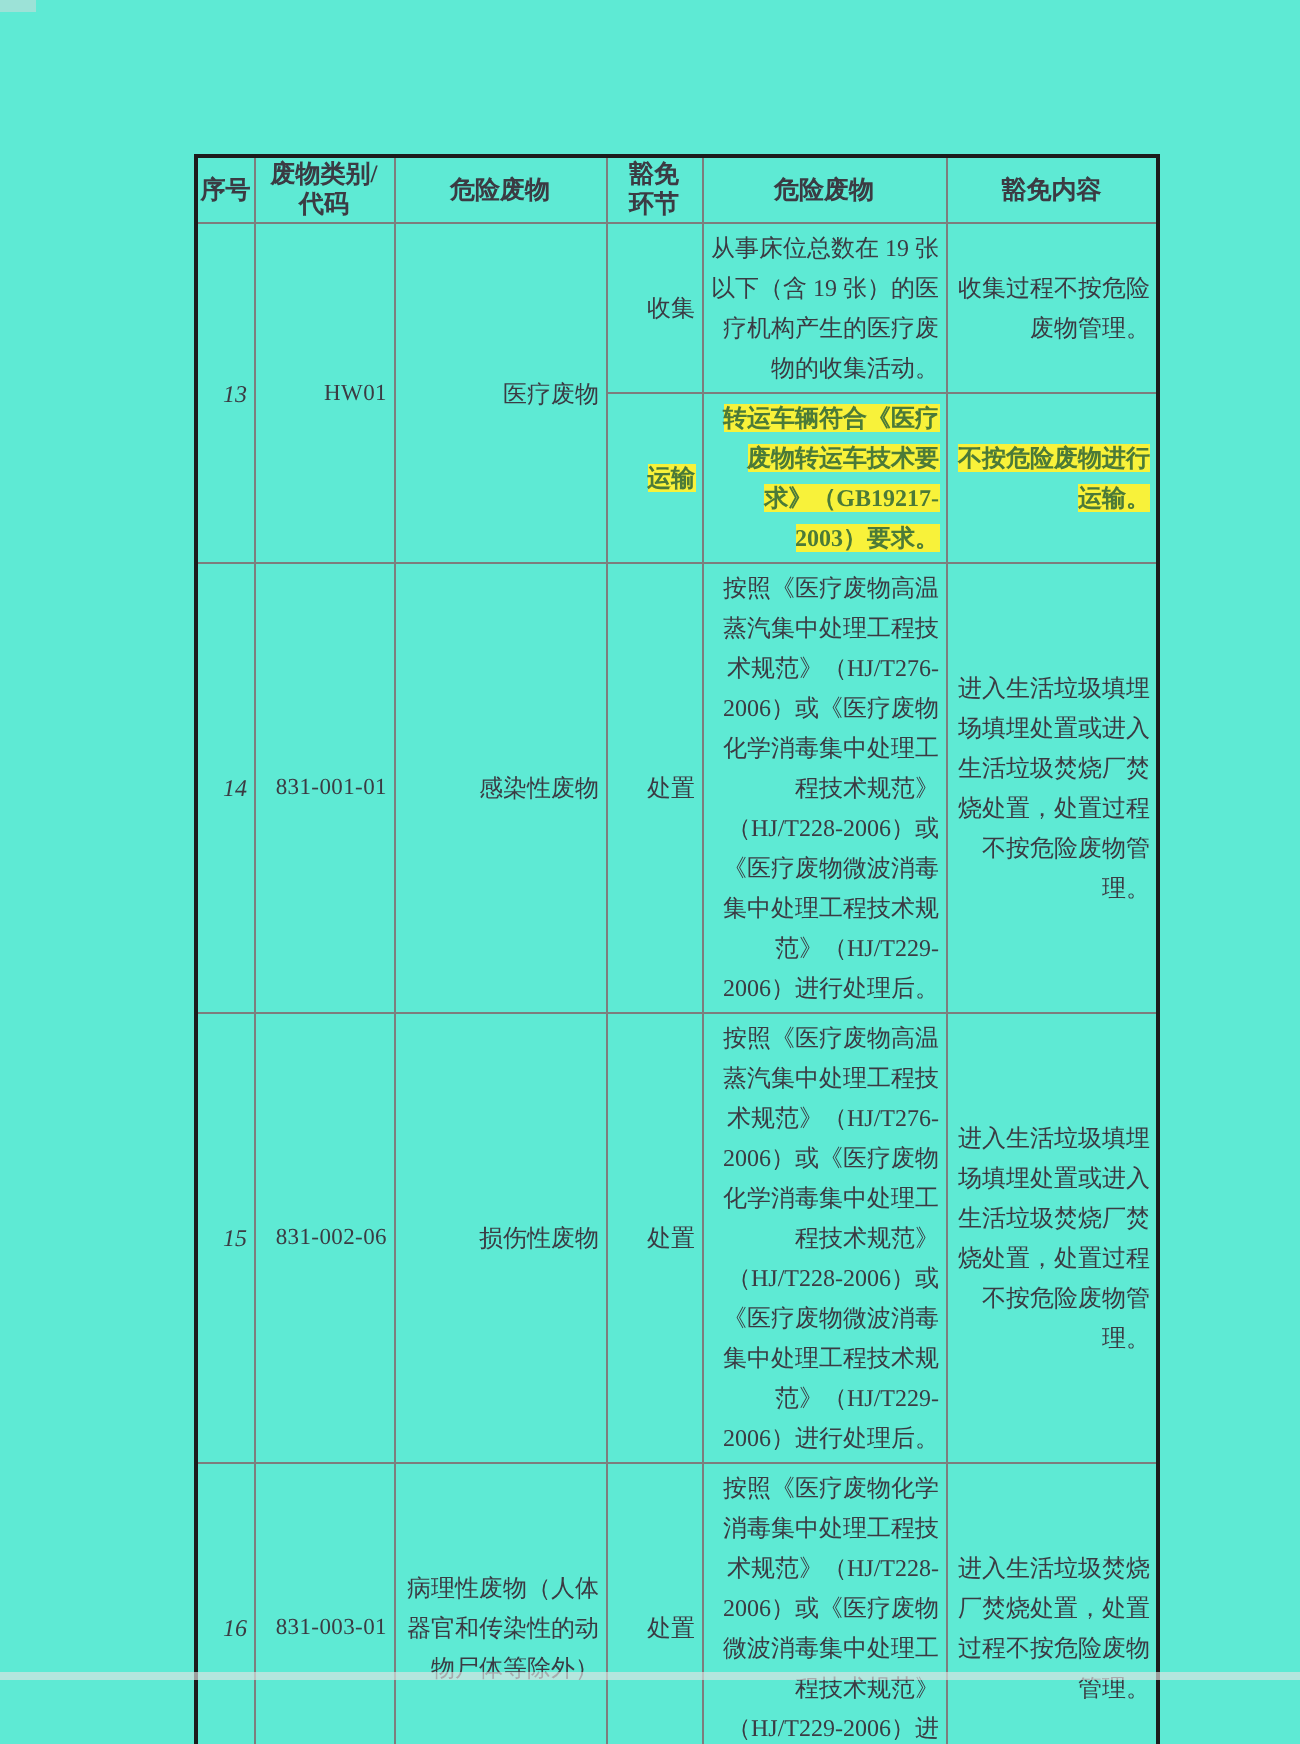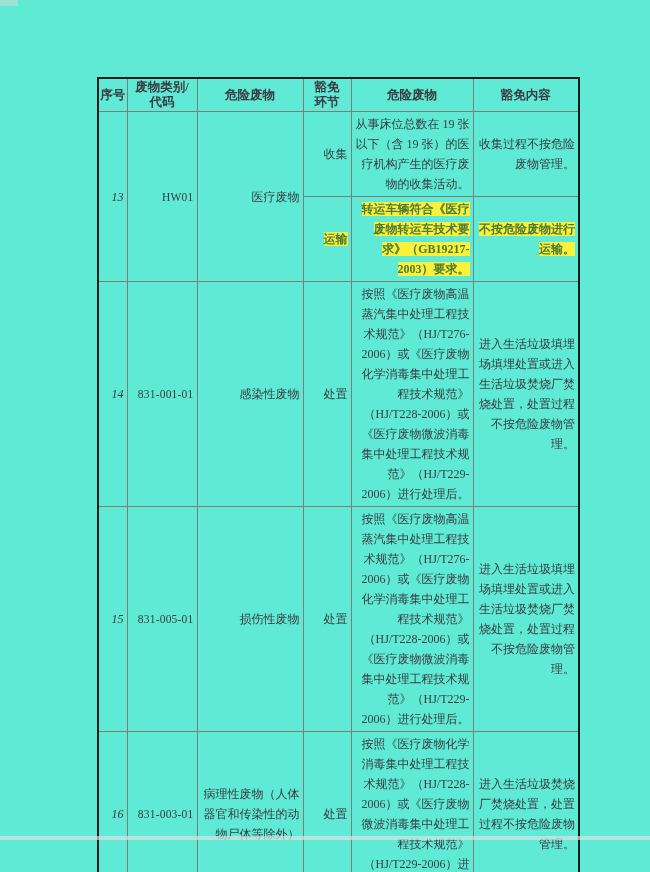--- a/index.html
+++ b/index.html
@@ -139,21 +139,21 @@
         <td class="c-no">14</td>
         <td class="c-code">831-001-01</td>
         <td class="c-waste">感染性废物</td>
         <td class="c-stage">处置</td>
         <td class="c-cond">按照《医疗废物高温蒸汽集中处理工程技术规范》（HJ/T276-2006）或《医疗废物化学消毒集中处理工程技术规范》（HJ/T228-2006）或《医疗废物微波消毒集中处理工程技术规范》（HJ/T229-2006）进行处理后。</td>
         <td class="c-cont">进入生活垃圾填埋场填埋处置或进入生活垃圾焚烧厂焚烧处置，处置过程不按危险废物管理。</td>
       </tr>
 
       <tr style="height:166px">
         <td class="c-no">15</td>
-        <td class="c-code">831-005-01</td>
+        <td class="c-code">831-002-06</td>
         <td class="c-waste">损伤性废物</td>
         <td class="c-stage">处置</td>
         <td class="c-cond">按照《医疗废物高温蒸汽集中处理工程技术规范》（HJ/T276-2006）或《医疗废物化学消毒集中处理工程技术规范》（HJ/T228-2006）或《医疗废物微波消毒集中处理工程技术规范》（HJ/T229-2006）进行处理后。</td>
         <td class="c-cont">进入生活垃圾填埋场填埋处置或进入生活垃圾焚烧厂焚烧处置，处置过程不按危险废物管理。</td>
       </tr>
 
       <tr style="height:119px">
         <td class="c-no">16</td>
         <td class="c-code">831-003-01</td>
         <td class="c-waste">病理性废物（人体器官和传染性的动物尸体等除外）</td>

